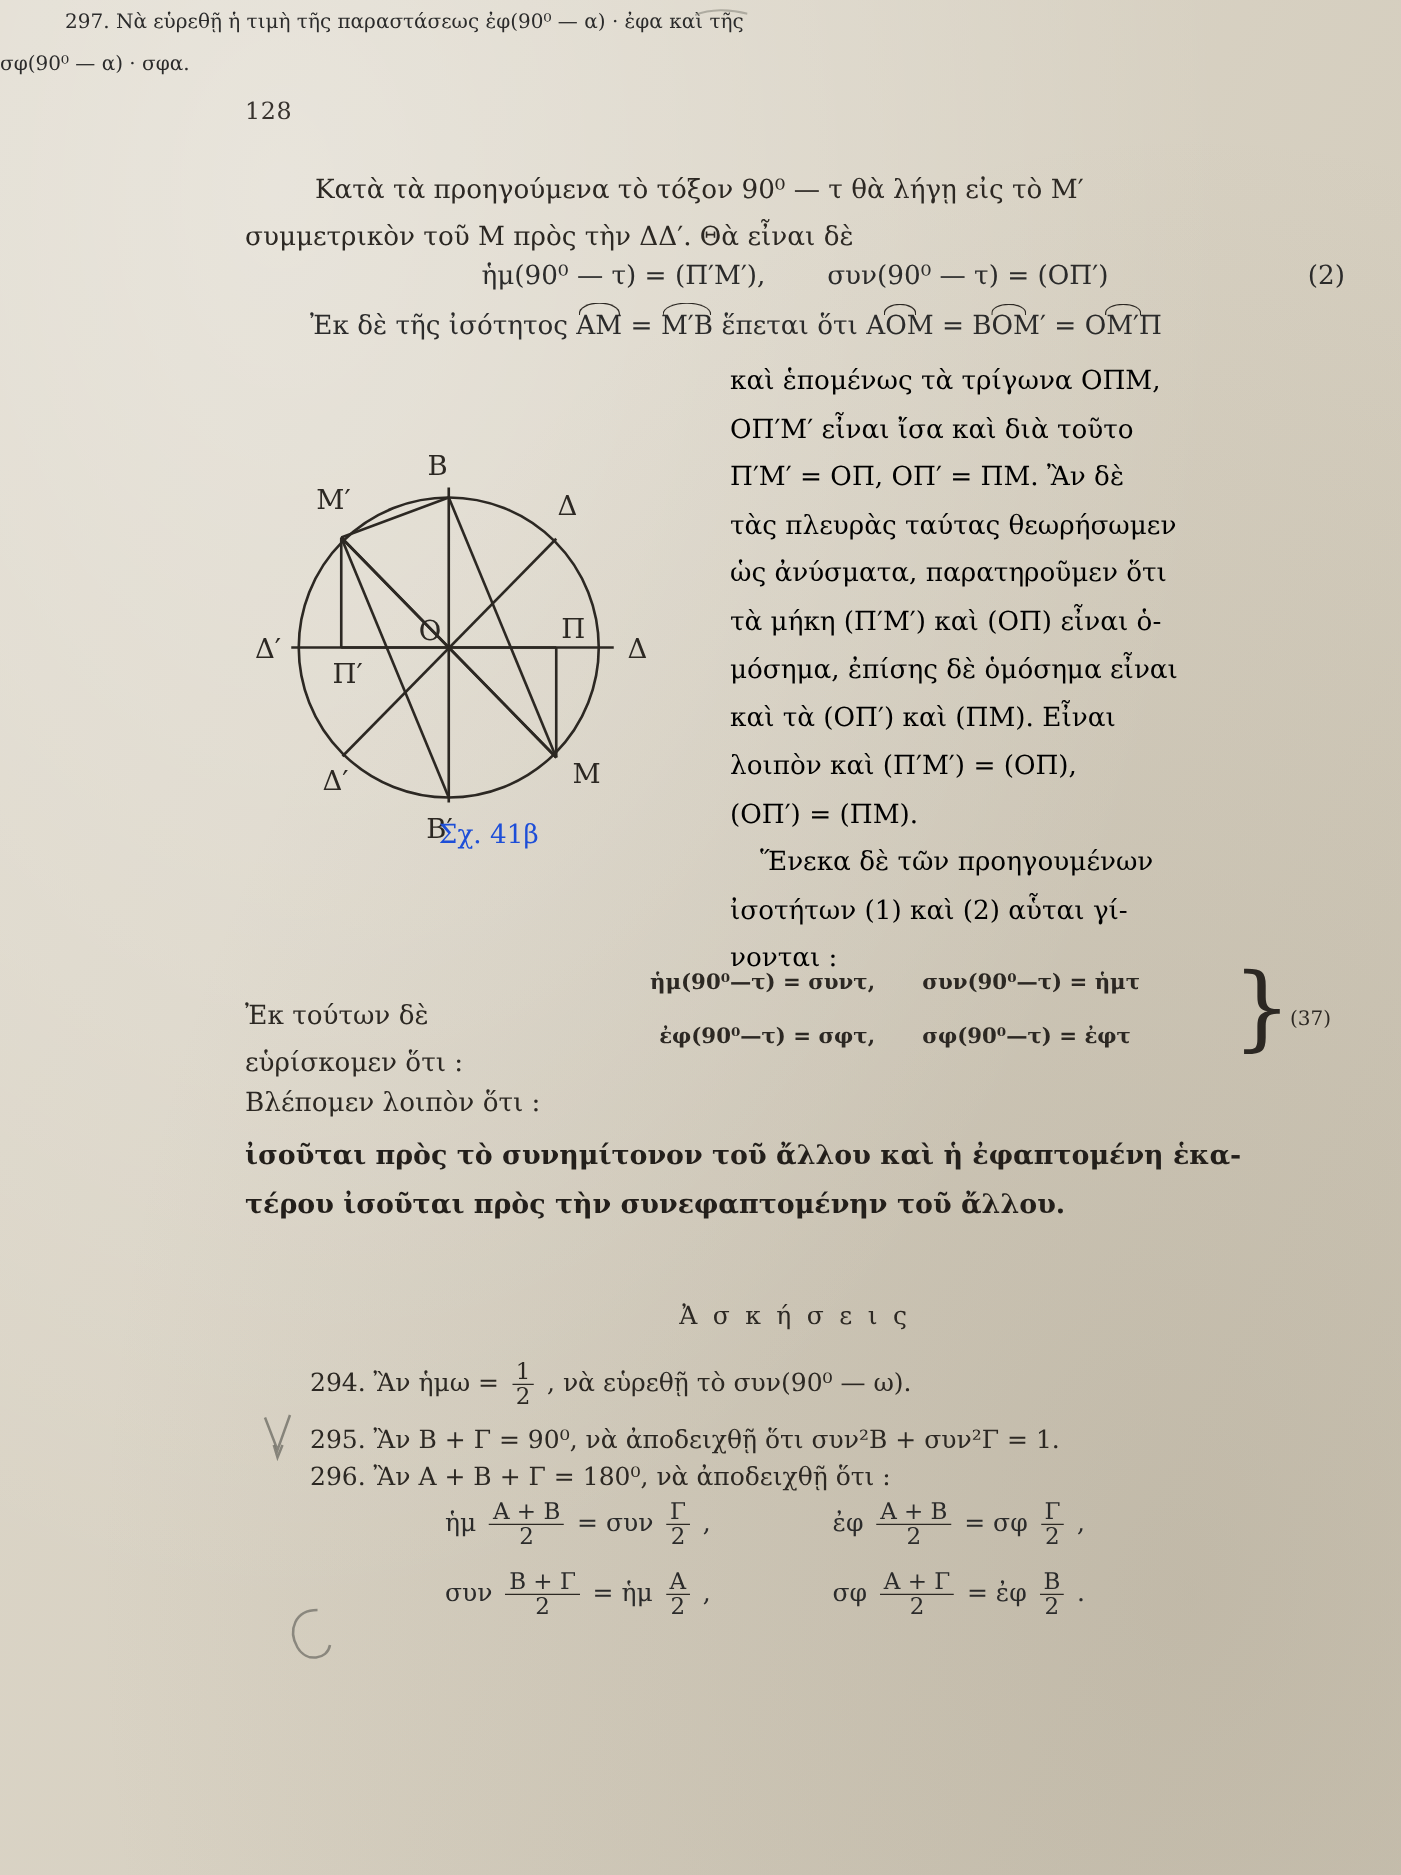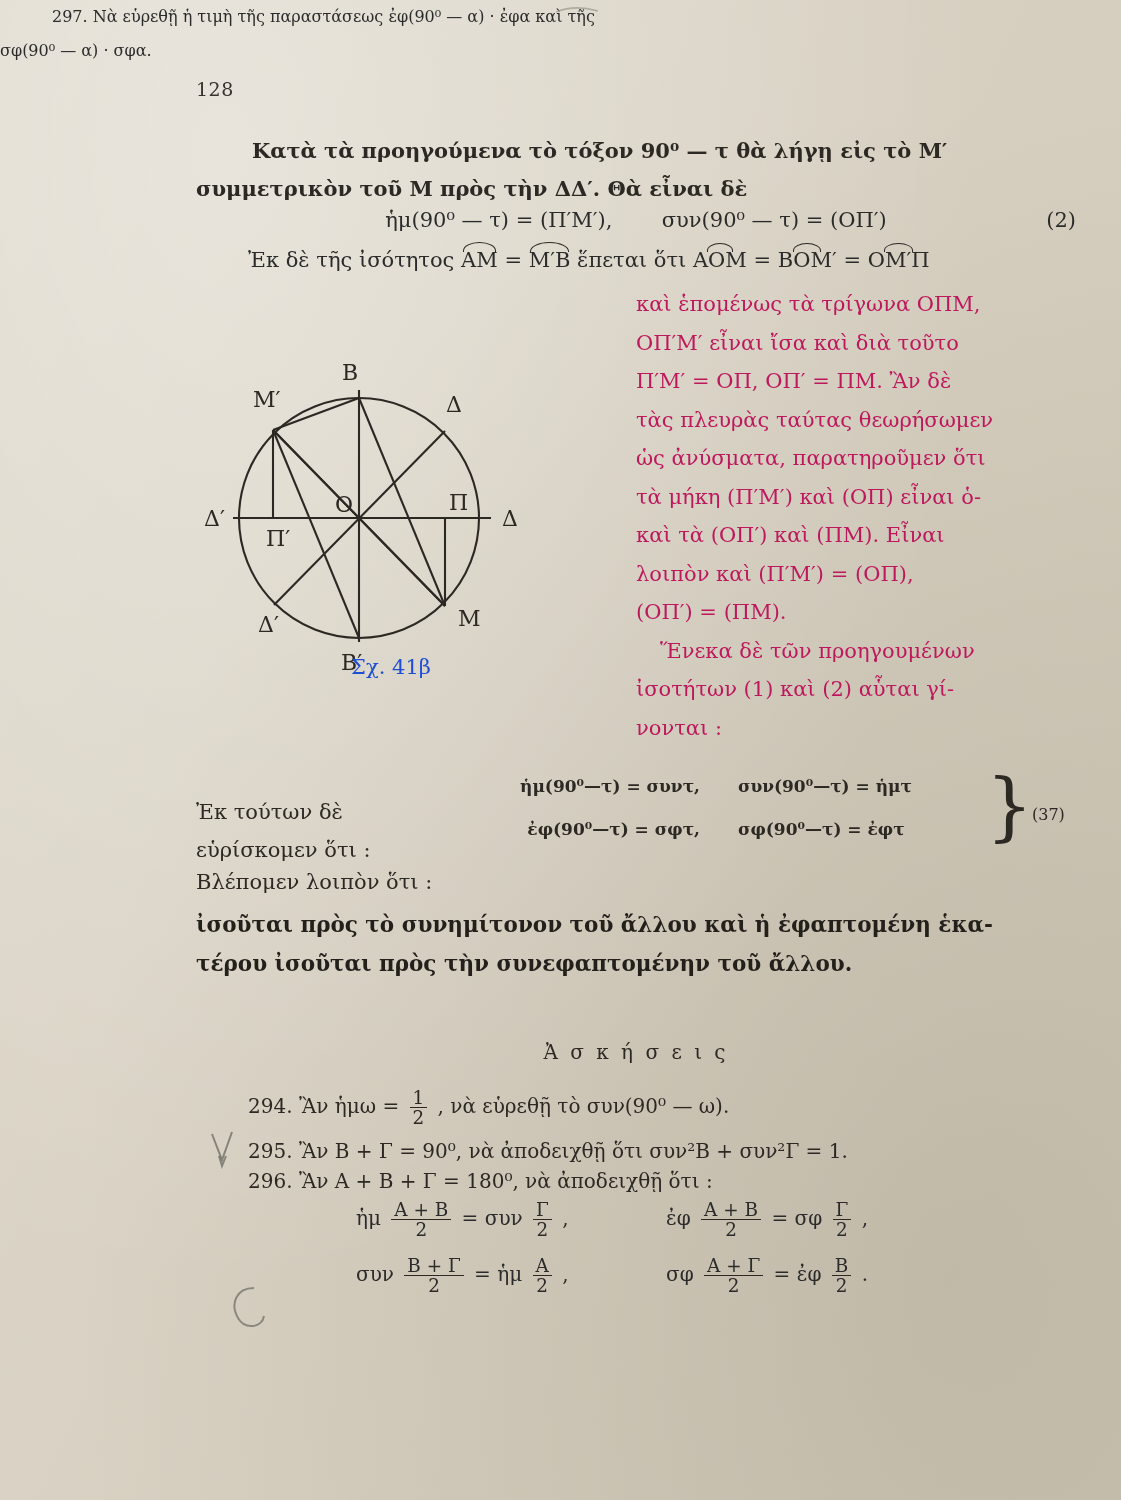--- a/index.html
+++ b/index.html
@@ -44,21 +44,20 @@
   }
   
   .para-top {
     position: absolute;
     left: 196px;
     top: 132px;
     width: 880px;
     font-size: 21px;
     line-height: 38px;
     color: #2c2823;
-    font-weight: bold;
   }
   .para-top .l1 { text-indent: 56px; display: block; }
   .eq-line {
     position: absolute;
     left: 196px;
     top: 208px;
     width: 880px;
     font-size: 21px;
     text-align: center;
   }
@@ -96,27 +95,27 @@
   .line-eq2 {
     position: absolute;
     left: 196px;
     top: 248px;
     width: 880px;
     font-size: 21px;
   }
   
   .rightcol {
     position: absolute;
-    left: 636px;
+    left: 584px;
     top: 285px;
     width: 478px;
     font-size: 21px;
     line-height: 38.5px;
     text-align: justify;
-    color: #be185d;
+    color: #000000;
   }
   .rightcol div { white-space: nowrap; }
   
   .figure {
     position: absolute;
     left: 196px;
     top: 330px;
     width: 390px;
     height: 360px;
   }
@@ -290,20 +289,21 @@
       <span class="hat">ΟΜ′Π</span>
     </div>
 
     <div class="rightcol">
       <div>καὶ ἑπομένως τὰ τρίγωνα ΟΠΜ,</div>
       <div>ΟΠ′Μ′ εἶναι ἴσα καὶ διὰ τοῦτο</div>
       <div>Π′Μ′ = ΟΠ,  ΟΠ′ = ΠΜ. Ἂν  δὲ</div>
       <div>τὰς πλευρὰς ταύτας θεωρήσωμεν</div>
       <div>ὡς ἀνύσματα, παρατηροῦμεν ὅτι</div>
       <div>τὰ μήκη (Π′Μ′) καὶ (ΟΠ) εἶναι ὁ-</div>
+      <div>μόσημα, ἐπίσης δὲ ὁμόσημα εἶναι</div>
       <div>καὶ τὰ (ΟΠ′) καὶ (ΠΜ). Εἶναι</div>
       <div>λοιπὸν καὶ (Π′Μ′) = (ΟΠ),</div>
       <div>(ΟΠ′) = (ΠΜ).</div>
       <div style="text-indent:24px">Ἕνεκα δὲ τῶν προηγουμένων</div>
       <div>ἰσοτήτων (1) καὶ (2) αὗται γί-</div>
       <div>νονται :</div>
     </div>
 
     <div class="figure">
       <svg width="390" height="360" viewBox="0 0 390 360">

